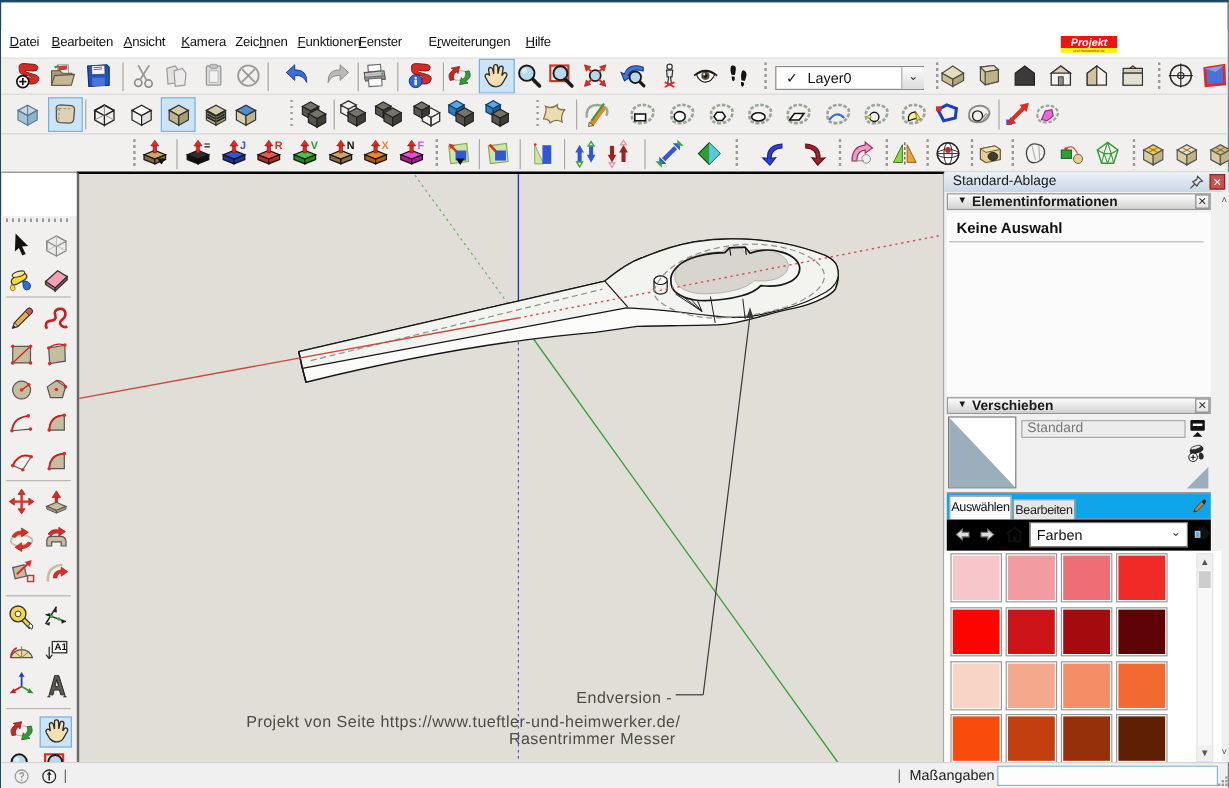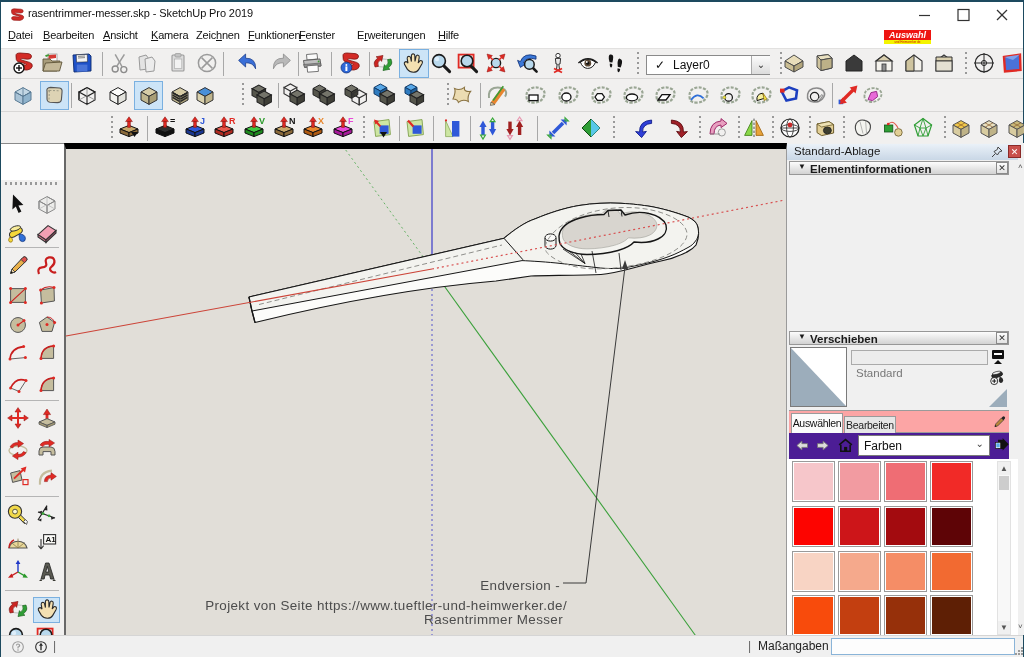--- a/index.html
+++ b/index.html
@@ -12,55 +12,43 @@
 .menu{position:absolute;top:4px;font-size:11px;letter-spacing:-0.2px;color:#111;}
 .menu u{text-decoration:underline;}
 .tbar{position:absolute;left:0;width:1022px;background:#f1f0ef;}
 #tb1{top:46px;height:30px;border-top:1px solid #e2e1e0;}
 #tb2{top:76px;height:33px;border-top:1px solid #d8d7d6;}
 #tb3{top:109px;height:33px;border-top:1px solid #d8d7d6;border-bottom:1px solid #8a8a8a;}
 .vsep{position:absolute;width:1px;background:#a8a8a8;}
 .vdots{position:absolute;width:2px;background-image:repeating-linear-gradient(#999 0 2px,transparent 2px 5px);}
 #palette{position:absolute;left:0;top:143px;width:63px;height:490px;background:#f1f0ef;margin-top:35px;}
 .psep{position:absolute;left:4px;width:54px;height:1px;background:#b5b5b5;}
-#canvasbox{position:absolute;left:63px;top:141px;width:723px;height:492px;background:#e1ded8;border-left:2px solid #686868;border-top:6px solid #000000;border-right:1px solid #9a9a9a;}
+#canvasbox{position:absolute;left:63px;top:141px;width:723px;height:492px;background:#e1ded8;border-left:2px solid #686868;border-top:2px solid #000000;border-right:1px solid #9a9a9a;}
 #rpanel{position:absolute;left:786px;top:141px;width:238px;height:492px;background:#f0f0f0;}
 #traytitle{position:absolute;left:0;top:1px;width:231px;height:16px;background:linear-gradient(#eaf1f8,#c9d7e6);font-size:11.5px;color:#1a1a1a;}
 .sechdr{position:absolute;left:2px;width:220px;height:14px;background:linear-gradient(#fcfcfc,#d2d2d2);border:1px solid #979797;font-size:11.5px;font-weight:bold;color:#1a1a1a;}
 .closebox{position:absolute;width:12px;height:12px;background:linear-gradient(#fdfdfd,#e3e3e3);border:1px solid #8a8a8a;font-size:9px;color:#333;text-align:center;line-height:11px;}
 #statusbar{position:absolute;left:0;top:633px;width:1022px;height:22px;background:#f0f0f0;border-top:1px solid #d5d5d5;font-size:12px;color:#222;}
 .swatch{position:absolute;width:43px;height:41px;border:1px solid #9a9a9a;background:#fff;padding:1px;}
 .swatch div{width:100%;height:100%;}
 </style></head><body>
 <div id="win">
 
-<div id="titlebar">
-<svg style="left:9px;top:6px" width="15" height="14" viewBox="0 0 15 14">
-<path d="M1.5 3 Q1 1 4 0.8 L11 1.2 Q13.6 1.6 13.2 3.4 Q12.9 5 10.5 5 L5.8 4.6 Q4.6 4.8 5.6 5.6 L12 7.2 Q14.2 8 13.6 10 Q13 12 10 12.4 L3.6 12.2 Q1.2 11.8 1.6 9.8 Q2 8.4 4.4 8.6 L9 9 Q10 8.8 9 8.2 L2.8 6.4 Q1.4 5.6 1.5 3 Z" fill="#cf2a27" stroke="#8e1513" stroke-width="0.6"></path>
-</svg>
-<div id="title">rasentrimmer-messer.skp - SketchUp Pro 2019</div>
-<svg style="left:916px;top:4px" width="100" height="18" viewBox="0 0 100 18">
-<line x1="2" y1="9.5" x2="13" y2="9.5" stroke="#333" stroke-width="1.2"></line>
-<rect x="41" y="3.5" width="11" height="11" fill="none" stroke="#333" stroke-width="1.2"></rect>
-<line x1="80" y1="4" x2="90" y2="14" stroke="#333" stroke-width="1.2"></line>
-<line x1="90" y1="4" x2="80" y2="14" stroke="#333" stroke-width="1.2"></line>
-</svg>
-</div>
 <div id="menubar">
 <span class="menu" style="left:7px"><u>D</u>atei</span>
 <span class="menu" style="left:42px"><u>B</u>earbeiten</span>
 <span class="menu" style="left:102px"><u>A</u>nsicht</span>
 <span class="menu" style="left:150px"><u>K</u>amera</span>
 <span class="menu" style="left:195px">Zeic<u>h</u>nen</span>
 <span class="menu" style="left:247px"><u>F</u>unktionen</span>
 <span class="menu" style="left:298px"><u>F</u>enster</span>
 <span class="menu" style="left:356px">E<u>r</u>weiterungen</span>
 <span class="menu" style="left:437px"><u>H</u>ilfe</span>
 <div class="abs" style="left:883px;top:5px;width:47px;height:14px;">
-<div class="abs" style="left:0;top:0;width:47px;height:10px;background:#ee1511;color:#fff;font-weight:bold;font-size:9px;text-align:center;line-height:10px;font-style:italic;">Auswahl</div>
+<div class="abs" style="left:0;top:0;width:47px;height:10px;background:#ee1511;color:#fff;font-weight:bold;font-size:9px;text-align:center;line-height:10px;font-style:italic;">Projekt</div>
 <div class="abs" style="left:0;top:10px;width:47px;height:4px;background:#f4f400;font-size:3px;color:#cc1100;text-align:center;line-height:4px;">und Heimwerker de</div>
 </div>
 </div>
 <div id="tb1" class="tbar">
 <svg style="left:11px;top:2px" width="24" height="24" viewBox="0 0 24 24">
         <path d="M4 5 Q3.5 2 8 2 L16 2.6 Q20 3.2 19.4 6 Q19 8.4 15.4 8.2 L9.6 7.6 Q8 8 9.4 9 L17.6 11.4 Q21 12.6 20.2 15.6 Q19.4 18.6 15 19 L7 18.6 Q3.4 18 4.2 15 Q4.8 13 8 13.4 L13.6 14 Q15 13.8 13.6 12.8 L5.6 10.4 Q3.8 9.4 4 5 Z" fill="#d32b26" stroke="#7e120f" stroke-width="0.8"></path>
         <circle cx="7" cy="17" r="5" fill="#fff" stroke="#111" stroke-width="1.4"></circle>
         <line x1="7" y1="14" x2="7" y2="20" stroke="#111" stroke-width="1.4"></line>
         <line x1="4" y1="17" x2="10" y2="17" stroke="#111" stroke-width="1.4"></line>
       </svg>
@@ -901,63 +889,67 @@
 </div>
 <div class="abs" style="left:231px;top:17px;width:7px;height:475px;background:#f0f0f0;">
 <div class="abs" style="left:0;top:2px;color:#555;font-size:8px;">˄</div>
 <div class="abs" style="left:0;top:462px;color:#555;font-size:8px;">˅</div>
 </div>
 <div class="sechdr" style="top:18px;">
         <span style="position:absolute;left:8px;top:0px;font-size:8px;">▼</span>
         <span style="position:absolute;left:20px;top:0.5px;">Elementinformationen</span>
       </div>
 <div class="closebox" style="left:209px;top:19px;">✕</div>
+<div class="abs" style="left:2px;top:34px;width:220px;height:153px;background:#fbfbfb;">
+<div style="position:absolute;left:8px;top:6px;font-size:12.5px;font-weight:bold;color:#111;">Keine Auswahl</div>
+<div style="position:absolute;left:2px;top:24px;width:212px;height:1px;background:#b8b8b8;"></div>
+</div>
 <div class="sechdr" style="top:188px;">
         <span style="position:absolute;left:8px;top:0px;font-size:8px;">▼</span>
         <span style="position:absolute;left:20px;top:0.5px;">Verschieben</span>
       </div>
 <div class="closebox" style="left:209px;top:189px;">✕</div>
 <div class="abs" style="left:2px;top:204px;width:220px;height:63px;background:#f0f0f0;">
  <div class="abs" style="left:1px;top:0px;width:57px;height:60px;background:#fff;border:1px solid #7a7a7a;">
   <svg style="left:0;top:0" width="55" height="58" viewBox="0 0 55 58">
             <path d="M0 0 L55 58 L0 58 Z" fill="#9cadbb"></path>
           </svg>
  </div>
  <div class="abs" style="left:62px;top:3px;width:137px;height:15px;background:#ececec;border:1px solid #aaa;font-size:11.5px;color:#777;">
-          <span style="position:absolute;left:4px;top:0px;margin-top:16px;">Standard</span>
+          <span style="position:absolute;left:4px;top:0px;">Standard</span>
         </div>
  <svg style="left:202px;top:3px" width="14" height="15" viewBox="0 0 14 15">
           <rect x="1" y="0" width="12" height="9" rx="1" fill="#111"></rect>
           <rect x="3" y="3" width="8" height="2" fill="#fff"></rect>
           <path d="M7 10 L11 14 L3 14 Z" fill="#111"></path>
         </svg>
  <svg style="left:200px;top:22px" width="17" height="17" viewBox="0 0 24 24">
           <path d="M4 10 Q3 6 7 5.6 L16 5 Q19 5 19.4 8 Q19.6 11 16.4 11.4 L8 12.2 Q5 12.4 4 10 Z" fill="#2a2a2a" stroke="#111" transform="rotate(-15 11 9)"></path>
           <ellipse cx="10.6" cy="5.6" rx="6" ry="2" fill="#e8e8e8" stroke="#111" stroke-width="0.8" transform="rotate(-15 10.6 5.6)"></ellipse>
           <path d="M15 11 Q20 12 20 16.4 Q19.6 20 16.4 19.6 Q13.6 19 14 15.6 Z" fill="#2a2a2a"></path>
           <circle cx="7.4" cy="17" r="5" fill="#fff" stroke="#111" stroke-width="1.2"></circle>
           <line x1="7.4" y1="14" x2="7.4" y2="20" stroke="#111" stroke-width="1.4"></line>
           <line x1="4.4" y1="17" x2="10.4" y2="17" stroke="#111" stroke-width="1.4"></line>
         </svg>
  <svg style="left:200px;top:42px" width="18" height="18" viewBox="0 0 18 18">
           <path d="M0 18 L18 18 L18 0 Z" fill="#9cadbb"></path>
         </svg>
 </div>
 <div class="abs" style="left:2px;top:267px;width:220px;height:1px;background:#9a9a9a;"></div>
-<div class="abs" style="left:2px;top:268px;width:220px;height:22px;background:#fca5a5;">
+<div class="abs" style="left:2px;top:268px;width:220px;height:22px;background:#0ea5e9;">
  <div class="abs" style="left:2px;top:2px;width:52px;height:20px;background:#fbfbfb;border:1px solid #9a9a9a;border-bottom:none;font-size:10.5px;letter-spacing:-0.3px;color:#111;text-align:center;line-height:19px;">Auswählen</div>
  <div class="abs" style="left:55px;top:5px;width:52px;height:17px;background:#e6e6e6;border:1px solid #9a9a9a;border-bottom:none;font-size:10.5px;letter-spacing:-0.3px;color:#222;text-align:center;line-height:16px;">Bearbeiten</div>
  <div class="abs" style="left:107px;top:21px;width:113px;height:1px;background:#9a9a9a;"></div>
  <svg style="left:203px;top:3px" width="15" height="16" viewBox="0 0 24 24">
           <path d="M4.6 19.4 L6 15 L15 5.6 L18.4 9 L9 18.4 Z" fill="#b8863a" stroke="#333" stroke-width="1"></path>
           <path d="M15 5.6 L17 3.4 Q18.6 2 20.2 3.6 Q21.6 5.2 20.4 6.8 L18.4 9 Z" fill="#222"></path>
           <path d="M4.6 19.4 L5.4 16.6 L7.4 18.6 Z" fill="#111"></path>
         </svg>
 </div>
-<div class="abs" style="left:2px;top:290px;width:220px;height:26px;background:#4c1d95;">
+<div class="abs" style="left:2px;top:290px;width:220px;height:26px;background:#000000;">
  <svg style="left:6px;top:5px" width="15" height="15" viewBox="0 0 24 24">
           <path d="M11 5 L3 12 L11 19 L11 15 L20 15 L20 9 L11 9 Z" fill="#ddd" stroke="#777" stroke-width="1.4"></path>
         </svg>
  <svg style="left:26px;top:5px" width="15" height="15" viewBox="0 0 24 24">
           <path d="M13 5 L21 12 L13 19 L13 15 L4 15 L4 9 L13 9 Z" fill="#ddd" stroke="#777" stroke-width="1.4"></path>
         </svg>
  <svg style="left:48px;top:4px" width="17" height="17" viewBox="0 0 24 24">
           <path d="M3 11 L12 3.6 L21 11" fill="none" stroke="#111" stroke-width="2.2"></path>
           <path d="M5.4 11 L5.4 20 L18.6 20 L18.6 11" fill="none" stroke="#111" stroke-width="2.2"></path>
           <rect x="10" y="14" width="4.4" height="6" fill="#111"></rect>

